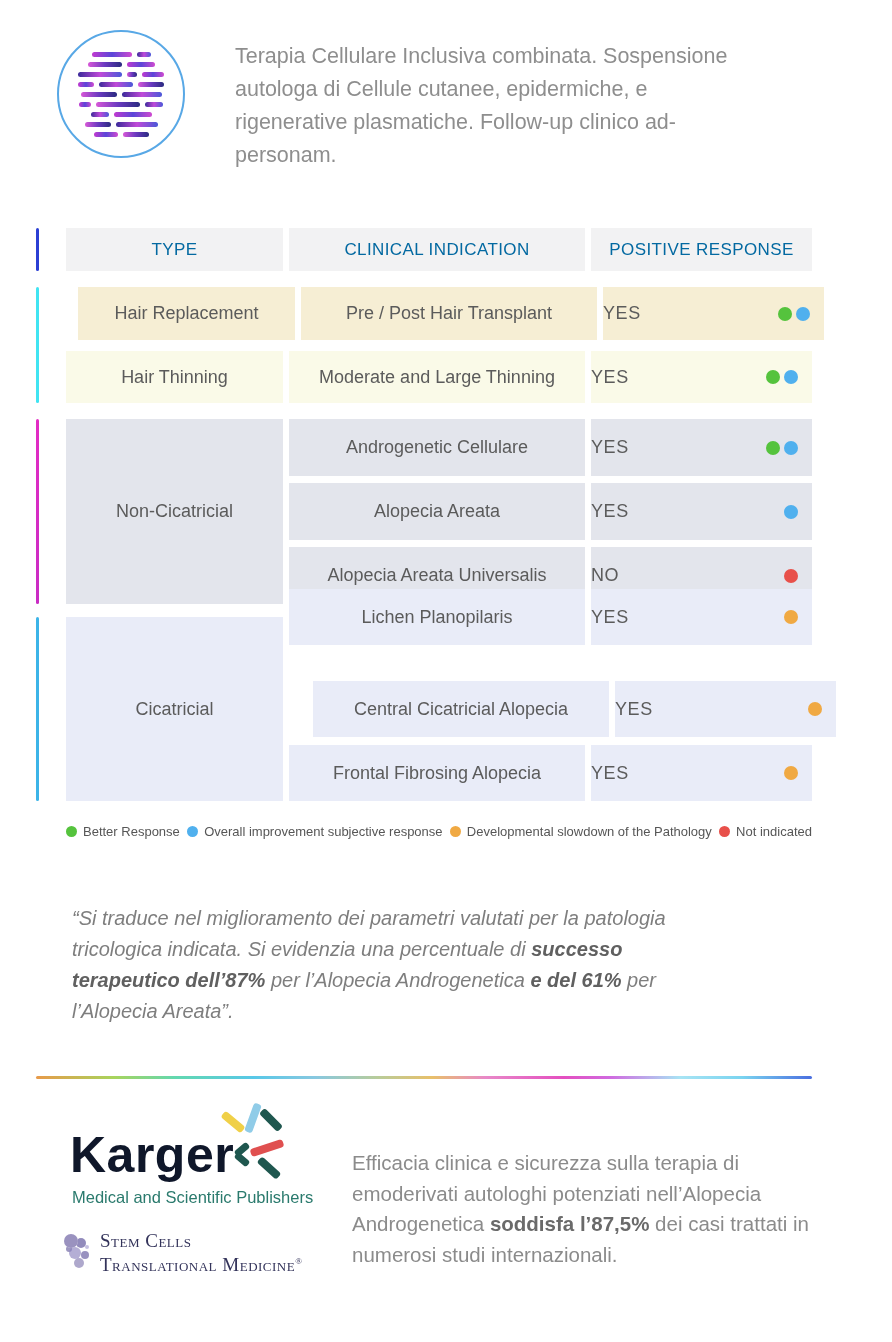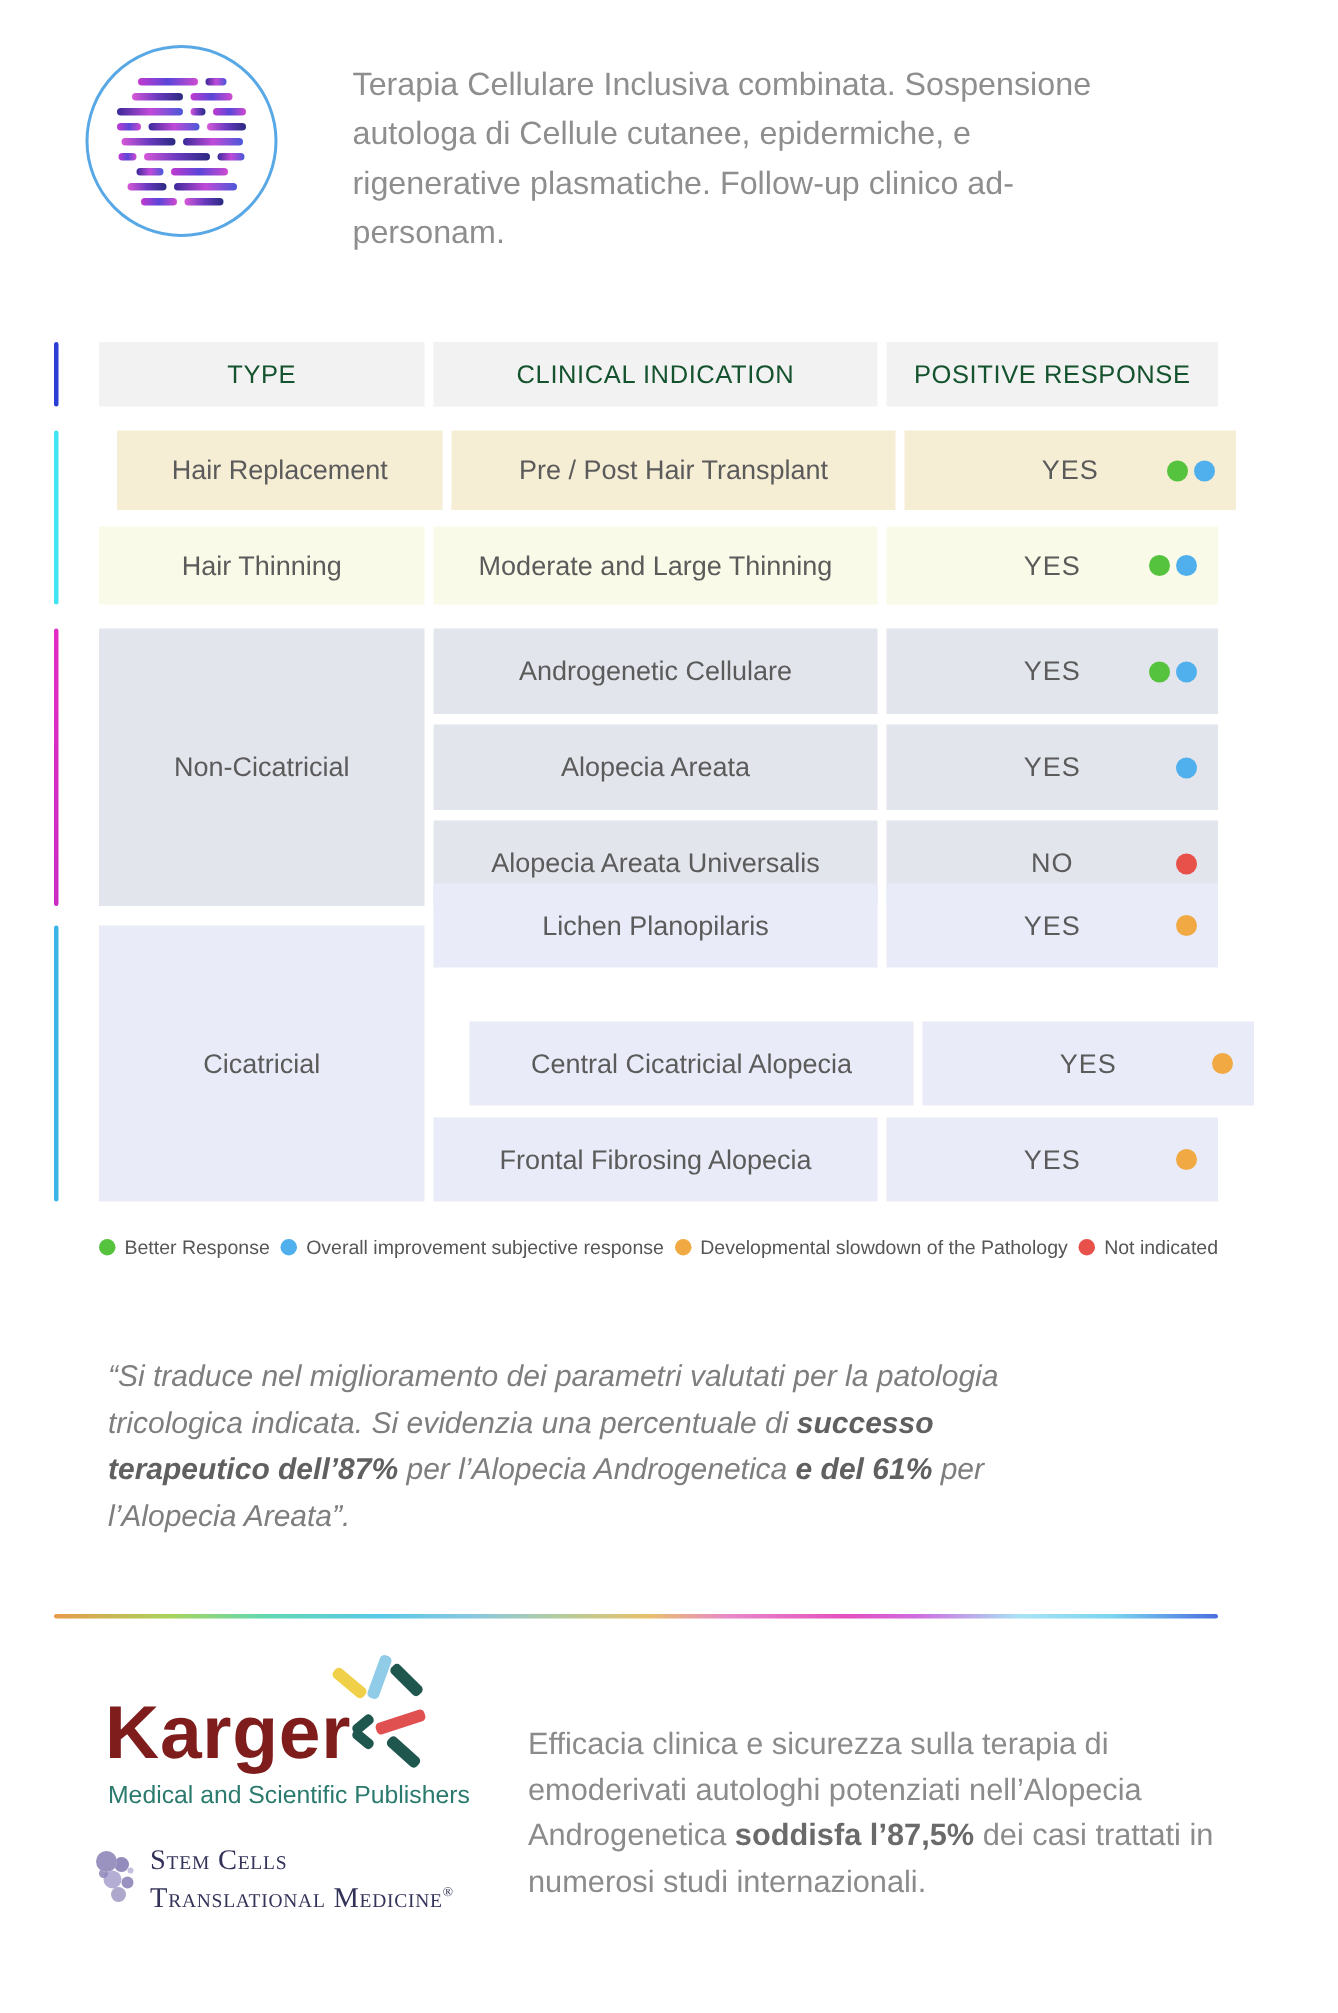--- a/index.html
+++ b/index.html
@@ -25,38 +25,38 @@
   .bar-hair { top: 287px; height: 116px; background: #40e4f2; }
   .bar-noncic { top: 419px; height: 185px; background: linear-gradient(180deg,#e32cc4,#c92cc4); }
   .bar-cic { top: 617px; height: 184px; background: #3cb4e8; }
 
   .cell { position: absolute; display: flex; align-items: center; justify-content: center;
     font-size: 18px; color: #5b5b5b; }
   .c0 { left: 66px;  width: 217px; }
   .c1 { left: 289px; width: 296px; }
   .c2 { left: 591px; width: 221px; }
 
-  .hdr { top: 228px; height: 43px; background: #f2f2f3; font-size: 17px; color: #14532d; letter-spacing: 0.4px; }
+  .hdr { top: 228px; height: 43px; background: #f2f2f3; font-size: 17px; color: #0369a1; letter-spacing: 0.4px; }
 
   .row1 { top: 287px; height: 53px; background: #f6eed4; margin-left: 12px; }
   .row2 { top: 351px; height: 52px; background: #fafae8; }
 
   .g1 { background: #e3e5ec; }
   .g2 { background: #e9ecf8; }
   .g1-type { top: 419px; height: 185px; }
   .g1-r0 { top: 419px; height: 57px; }
   .g1-r1 { top: 483px; height: 57px; }
   .g1-r2 { top: 547px; height: 57px; }
   .g2-type { top: 617px; height: 184px; }
   .g2-r0 { top: 589px; height: 56px; }
   .g2-r1 { top: 681px; height: 56px; margin-left: 24px; }
   .g2-r2 { top: 745px; height: 56px; }
 
   .resp { justify-content: flex-start; }
-  .answer { position: absolute; left: 0; width: 100%; text-align: center; letter-spacing: 0.6px; }
+  .answer { position: absolute; left: 0; width: 100%; text-align: left; letter-spacing: 0.6px; }
   .dots { position: absolute; right: 14px; top: 50%; transform: translateY(-50%); display: flex; gap: 4px; }
   .dot { width: 14px; height: 14px; border-radius: 50%; display: inline-block; }
   .dot.green  { background: #55c33d; }
   .dot.blue   { background: #50b0ee; }
   .dot.orange { background: #f0a943; }
   .dot.red    { background: #e8504a; }
 
   
   .legend { position: absolute; left: 66px; top: 824px; width: 746px;
     display: flex; justify-content: space-between; align-items: center; }
@@ -69,21 +69,21 @@
     font-size: 20px; font-style: italic; line-height: 31px; color: #7e7e7e; }
   .quote .em, .claim .em { font-weight: 600; color: #606060; }
 
   
   .divider { position: absolute; left: 36px; top: 1076px; width: 776px; height: 3px; border-radius: 2px;
     background: linear-gradient(90deg,#e89a4a 0%,#a8d45c 10%,#62d8b0 18%,#58c8e8 28%,#88c8e0 36%,
       #b8cc9a 44%,#e8c06a 51%,#e888c8 58%,#e44fc0 68%,#d06ae0 74%,#a8e4f4 83%,#7ad4f0 91%,#4a6ee0 100%); }
 
   
   .karger-word { position: absolute; left: 70px; top: 1126px; font-size: 50px; font-weight: bold;
-    color: #7f1d1d; letter-spacing: 0.5px; }
+    color: #0f172a; letter-spacing: 0.5px; }
   .karger-mark { position: absolute; left: 218px; top: 1104px; width: 70px; height: 88px; }
   .stroke { position: absolute; height: 8px; border-radius: 3px; }
   .st-yellow { width: 26px; left: 2px;  top: 14px; transform: rotate(40deg);  background: #f0d048; }
   .st-blue   { width: 30px; left: 20px; top: 10px; transform: rotate(110deg); background: #90cce8; }
   .st-ne     { width: 26px; left: 40px; top: 12px; transform: rotate(45deg);  background: #1f574f; }
   .st-red    { width: 34px; left: 32px; top: 40px; transform: rotate(-18deg); background: #e05050; }
   .st-se     { width: 26px; left: 38px; top: 60px; transform: rotate(42deg);  background: #1f574f; }
   .st-chv1   { width: 16px; height: 7px; left: 16px; top: 42px; transform: rotate(-40deg); background: #1f574f; }
   .st-chv2   { width: 16px; height: 7px; left: 16px; top: 52px; transform: rotate(40deg);  background: #1f574f; }
   .karger-tagline { position: absolute; left: 72px; top: 1188px; font-size: 16.5px; color: #2a7a6d; font-weight: 500; }

